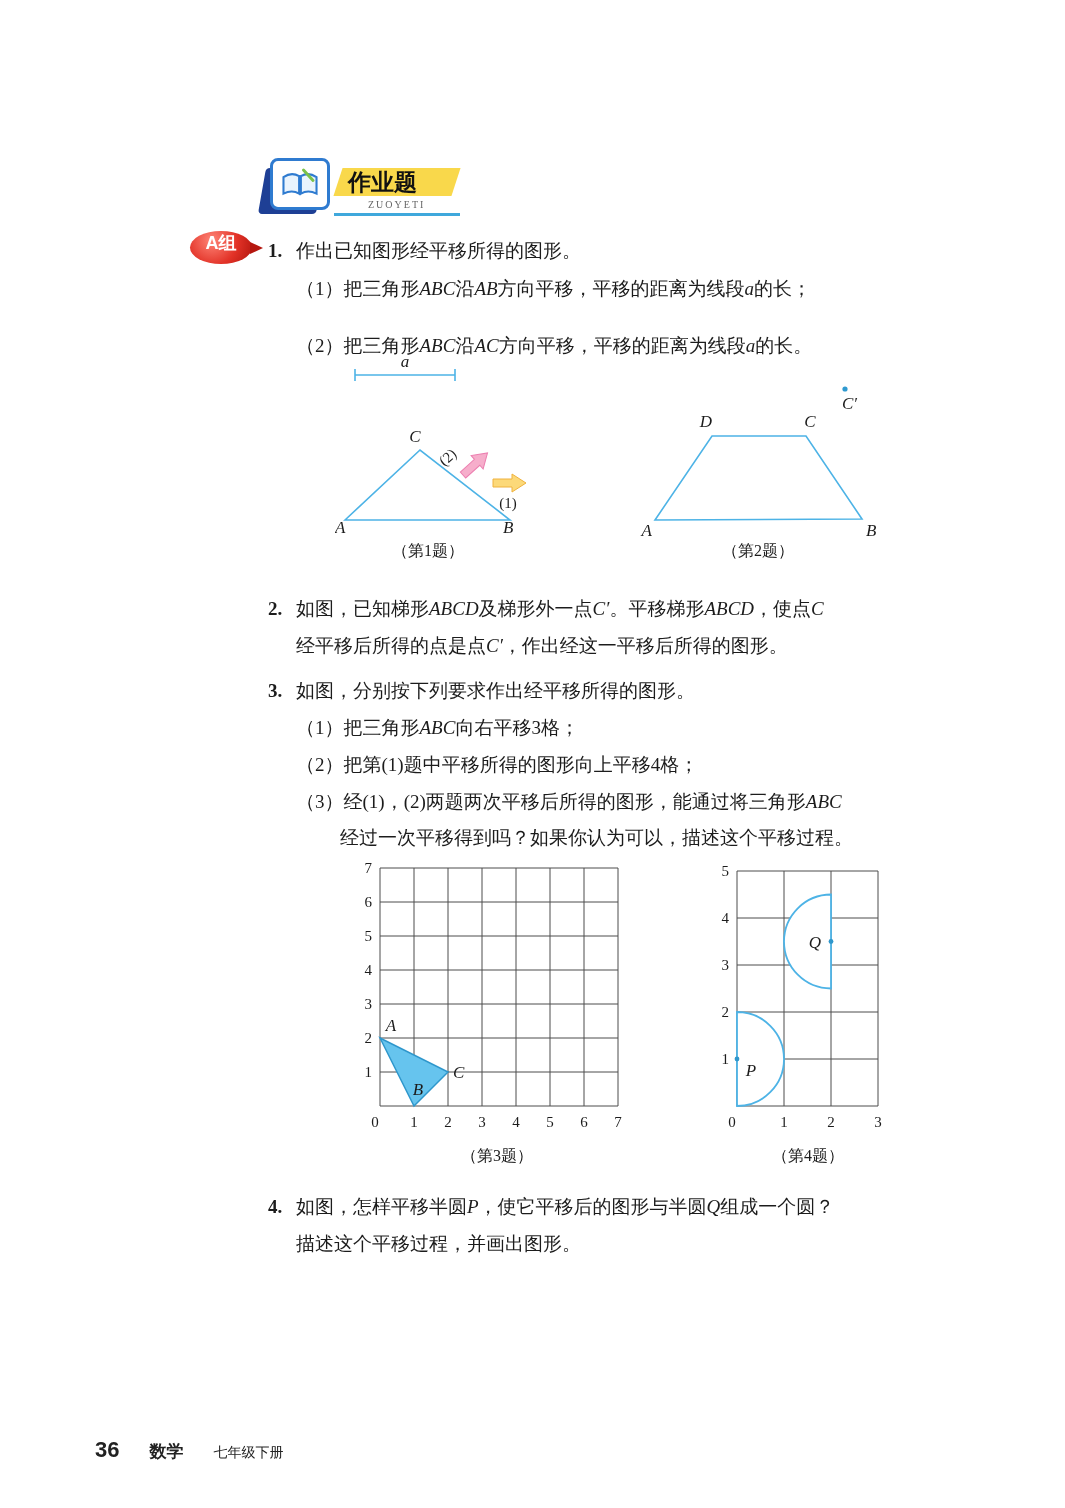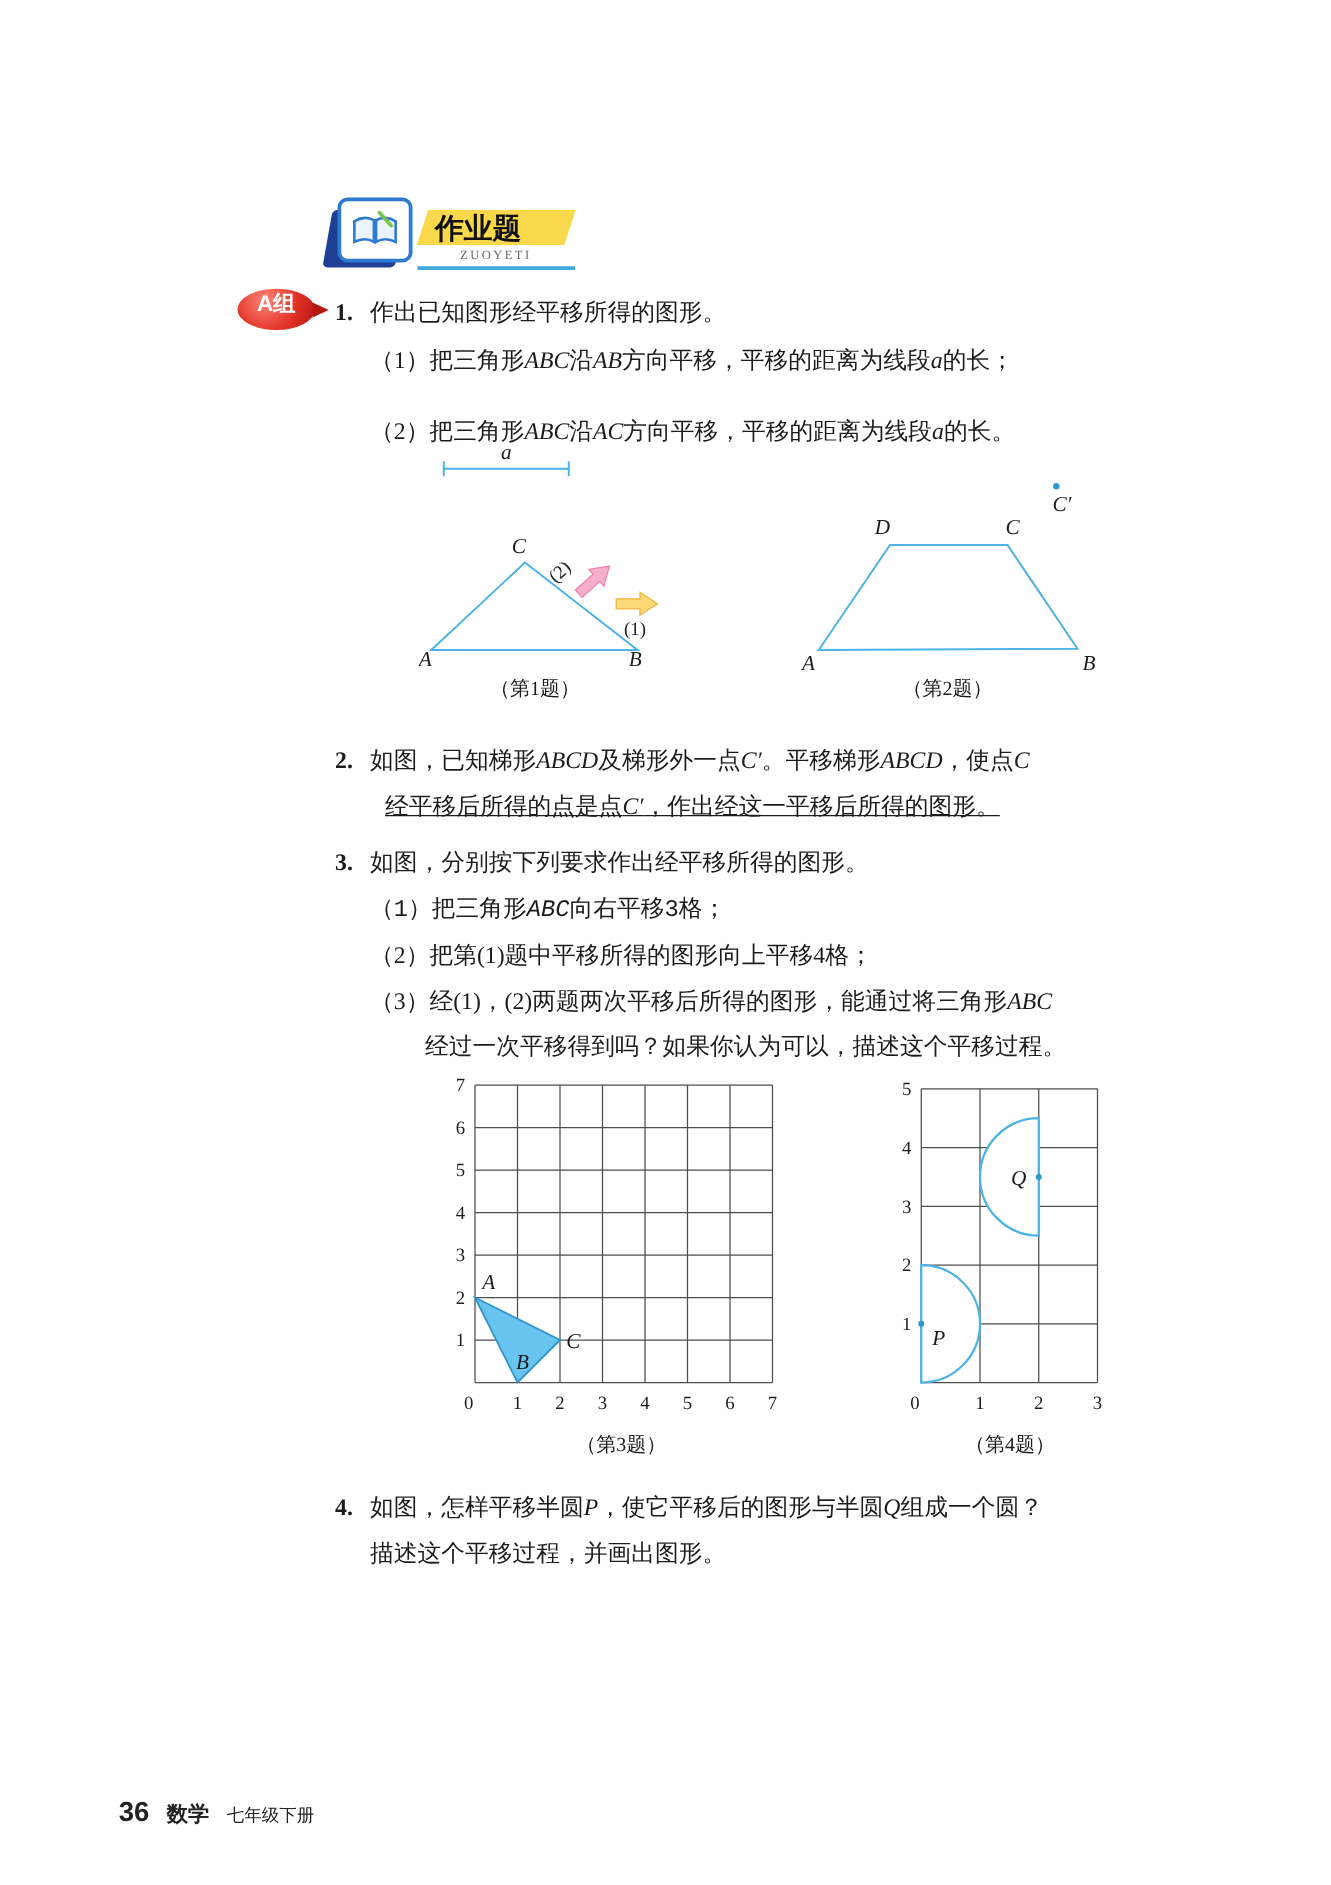--- a/index.html
+++ b/index.html
@@ -42,21 +42,21 @@
     border-bottom:6px solid transparent; }
 
   .caption { font-size:16px; text-align:center; width:200px; }
 
   svg text { font-family:"Liberation Serif","DejaVu Serif",serif; fill:#1c1c1c; }
   .it { font-style:italic; font-size:17px; }
   .tick { font-size:15px; }
   .small-label { font-size:15px; }
 
   .footer { position:absolute; left:95px; top:1406px; display:flex; align-items:baseline;
-    gap:14px; font-family:"Liberation Sans",sans-serif; color:#222; }
+    gap:30px; font-family:"Liberation Sans",sans-serif; color:#222; }
   .footer .pg { font-size:22px; font-weight:bold; }
   .footer .subj { font-size:17px; font-weight:bold;margin-top:34px; }
   .footer .grade { font-size:14px;text-align:center; }
 </style>
 </head>
 <body>
 
 <div class="hw">
   <div class="hw-shadow"></div>
   <div class="hw-icon">
@@ -118,27 +118,27 @@
   <text class="it" x="170" y="52" text-anchor="middle">C</text>
   <text class="it" x="12" y="161" text-anchor="end">A</text>
   <text class="it" x="226" y="161" text-anchor="start">B</text>
 </svg>
 <div class="abs caption" style="left:658px; top:541px;">（第2题）</div>
 
 <div class="abs line row" style="left:268px; top:596px;">
   <span class="num">2.</span>
   <span>如图，已知梯形<i>ABCD</i>及梯形外一点<i>C′</i>。平移梯形<i>ABCD</i>，使点<i>C</i></span>
 </div>
-<div class="abs line" style="left:308px; top:633px;text-decoration:underline;">经平移后所得的点是点<i>C′</i>，作出经这一平移后所得的图形。</div>
+<div class="abs line" style="left:296px; top:633px;">经平移后所得的点是点<i>C′</i>，作出经这一平移后所得的图形。</div>
 
 <div class="abs line row" style="left:268px; top:678px;">
   <span class="num">3.</span>
   <span>如图，分别按下列要求作出经平移所得的图形。</span>
 </div>
-<div class="abs line" style="left:296px; top:715px;font-family:Liberation Mono, monospace;">（1）把三角形<i>ABC</i>向右平移3格；</div>
+<div class="abs line" style="left:296px; top:715px;">（1）把三角形<i>ABC</i>向右平移3格；</div>
 <div class="abs line" style="left:296px; top:752px;">（2）把第(1)题中平移所得的图形向上平移4格；</div>
 <div class="abs line row" style="left:296px; top:789px;">
   <span class="marker">（3）</span>
   <span>经(1)，(2)两题两次平移后所得的图形，能通过将三角形<i>ABC</i></span>
 </div>
 <div class="abs line" style="left:340px; top:825px;">经过一次平移得到吗？如果你认为可以，描述这个平移过程。</div>
 
 <svg class="abs" style="left:355px; top:855px;" width="295" height="290" viewBox="0 0 295 290">
   <g stroke="#4d4d4d" stroke-width="1">
     <line x1="25" y1="13" x2="25" y2="251"></line>

